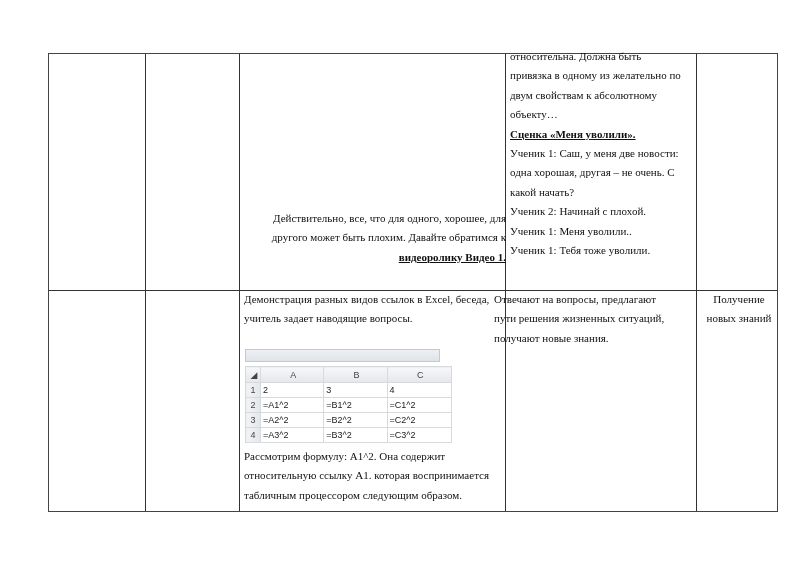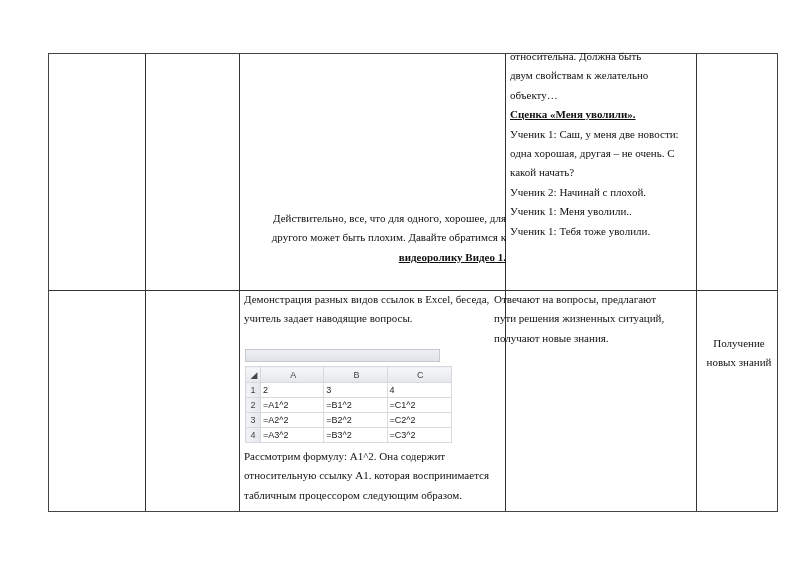--- a/index.html
+++ b/index.html
@@ -35,21 +35,22 @@
   <div class="vline" style="left:647px"></div>
 
   <div class="hline" style="top:236px"></div>
 
   <div class="cell" style="left:195px; top:155px; width:262px;text-align:right;">
     <p><span>Действительно, все, что для одного, хорошее, для другого может быть плохим. Давайте обратимся к </span><span class="b">видеоролику Видео 1.</span></p>
   </div>
 
   <div class="cell" style="left:461px; top:-7px; width:186px;">
     <p>относительна. Должна быть</p>
-    <p>двум свойствам к желательно</p>
+    <p>привязка в одному из желательно по</p>
+    <p>двум свойствам к абсолютному</p>
     <p>объекту…</p>
     <p class="b">Сценка «Меня уволили».</p>
     <p>Ученик 1: Саш, у меня две новости: одна хорошая, другая – не очень. С какой начать?</p>
     <p>Ученик 2: Начинай с плохой.</p>
     <p>Ученик 1: Меня уволили..</p>
     <p>Ученик 1: Тебя тоже уволили.</p>
   </div>
 
   <div class="cell" style="left:195px; top:236px; width:262px;">
     <p>Демонстрация разных видов ссылок в Excel, беседа, учитель задает наводящие вопросы.</p>
@@ -94,16 +95,16 @@
   </div>
 
   <div class="cell" style="left:195px; top:393px; width:262px;">
     <p>Рассмотрим формулу: A1^2. Она содержит относительную ссылку A1. которая воспринимается табличным процессором следующим образом.</p>
   </div>
 
   <div class="cell" style="left:445px; top:236px; width:186px;">
     <p>Отвечают на вопросы, предлагают пути решения жизненных ситуаций, получают новые знания.</p>
   </div>
 
-  <div class="cell center" style="left:650px; top:236px; width:80px;margin-top:44px;">
+  <div class="cell center" style="left:650px; top:236px; width:80px;">
     <p>Получение новых знаний</p>
   </div>
 </div>
 
 </body></html>

